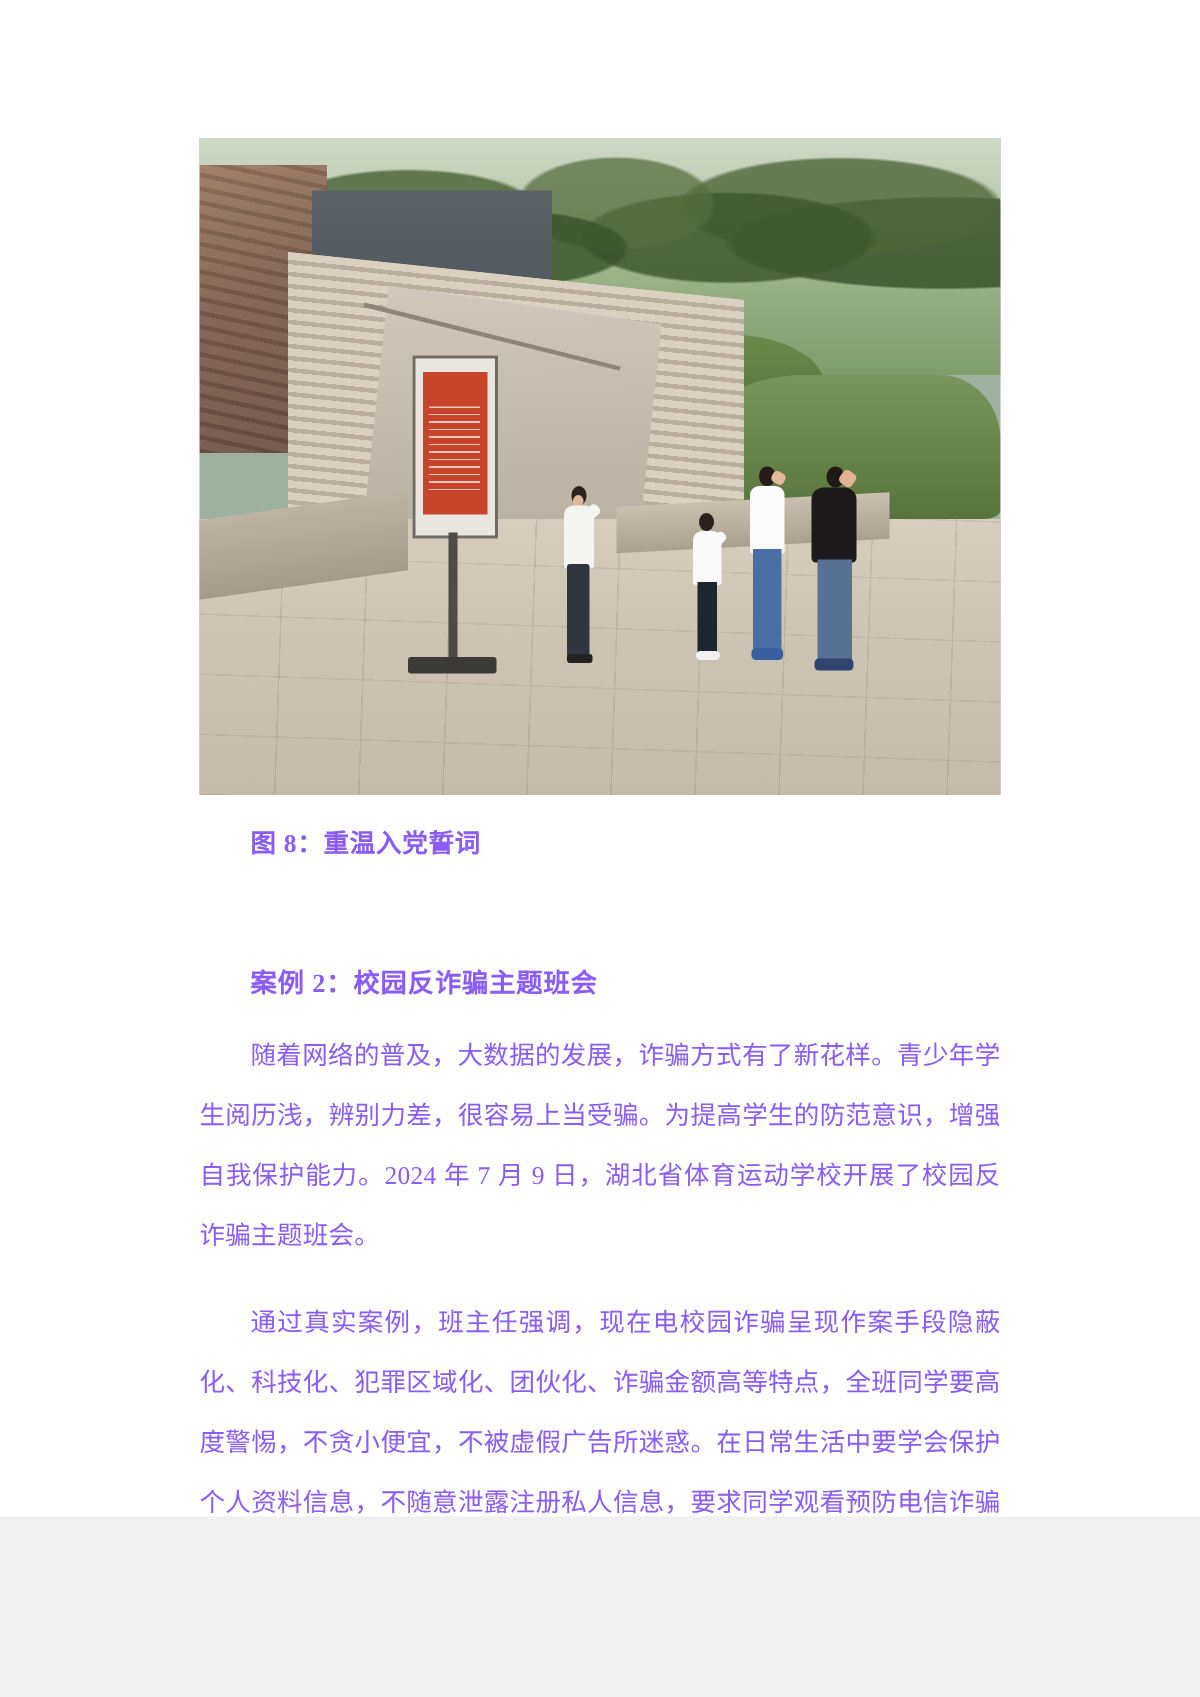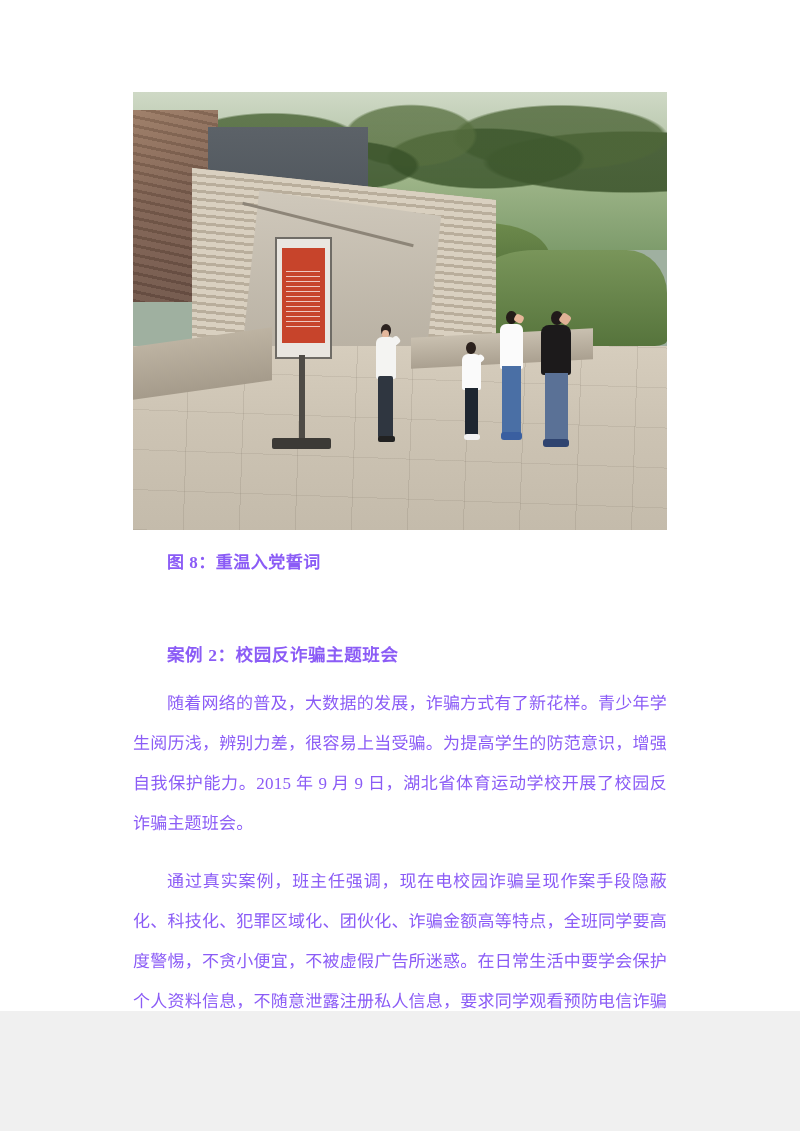--- a/index.html
+++ b/index.html
@@ -302,19 +302,19 @@
           <div class="legs"></div>
           <div class="shoe"></div>
         </div>
       </div>
     </div>
 
     <div class="fig-caption">图 8：重温入党誓词</div>
 
     <div class="section-title">案例 2：校园反诈骗主题班会</div>
 
-    <p class="body">随着网络的普及，大数据的发展，诈骗方式有了新花样。青少年学生阅历浅，辨别力差，很容易上当受骗。为提高学生的防范意识，增强自我保护能力。2015 年 9 月 9 日，湖北省体育运动学校开展了校园反诈骗主题班会。</p>
+    <p class="body">随着网络的普及，大数据的发展，诈骗方式有了新花样。青少年学生阅历浅，辨别力差，很容易上当受骗。为提高学生的防范意识，增强自我保护能力。2024 年 7 月 9 日，湖北省体育运动学校开展了校园反诈骗主题班会。</p>
 
     <p class="body">通过真实案例，班主任强调，现在电校园诈骗呈现作案手段隐蔽化、科技化、犯罪区域化、团伙化、诈骗金额高等特点，全班同学要高度警惕，不贪小便宜，不被虚假广告所迷惑。在日常生活中要学会保护个人资料信息，不随意泄露注册私人信息，要求同学观看预防电信诈骗相关视频并积极向亲属进行讲解宣传，增强“亲友”与自己的防范意识，见图 2。</p>
   </div>
 
   <div class="page-number">20</div>
 </div>
 
 </body></html>

